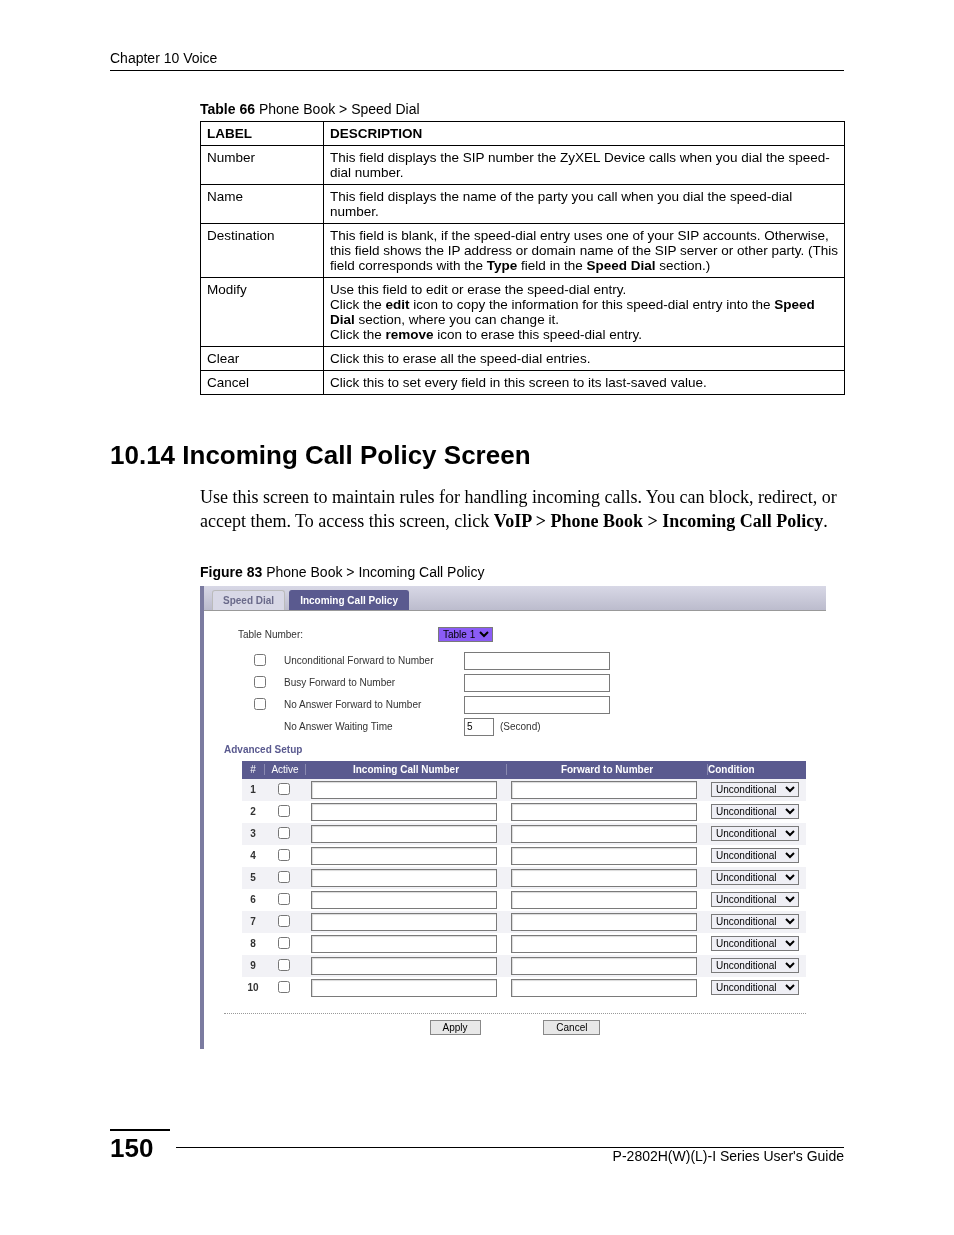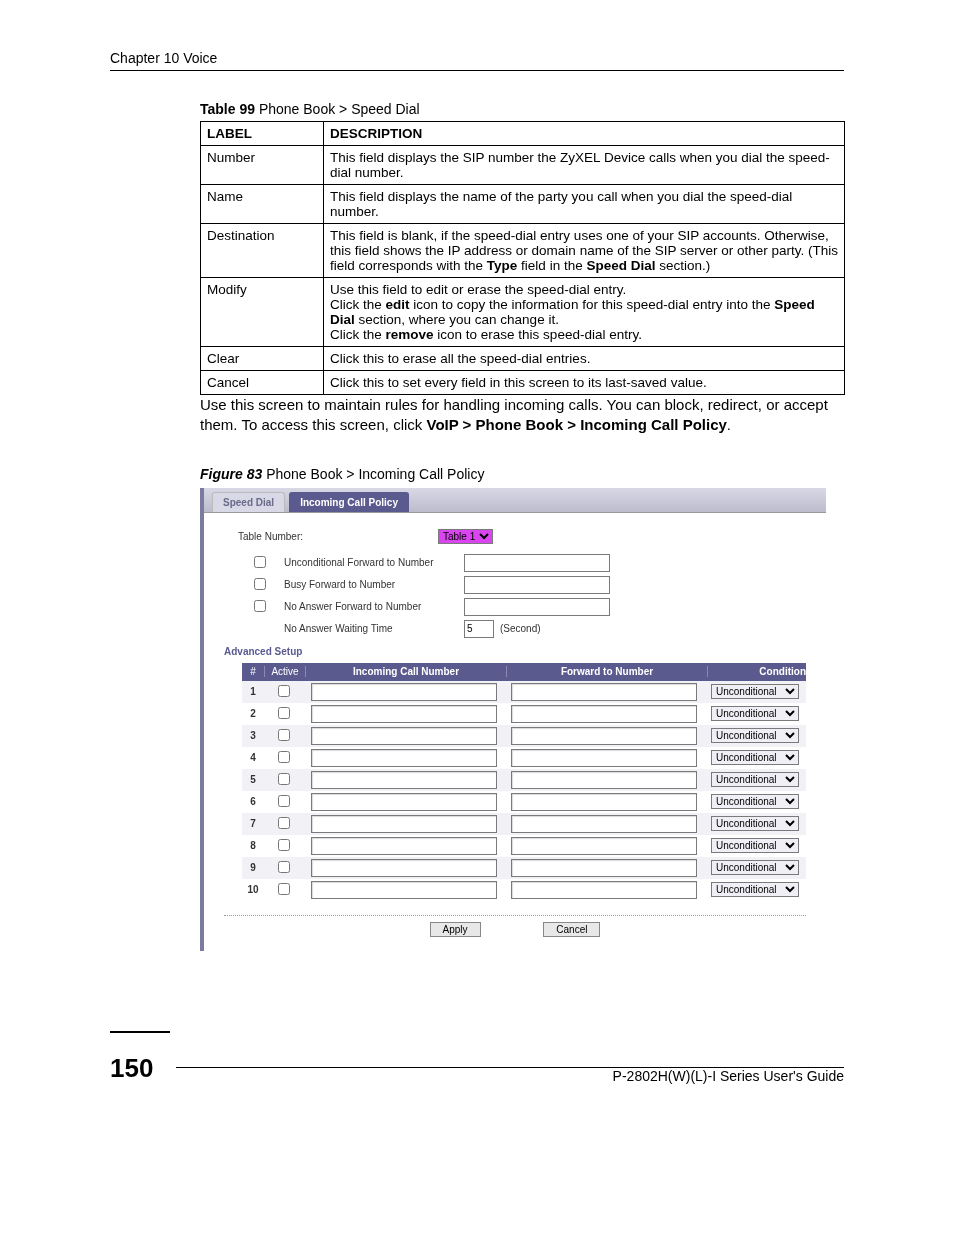--- a/index.html
+++ b/index.html
@@ -41,32 +41,32 @@
     font-weight: bold;
     background: #fff;
   }
   table.spec th:first-child { width: 110px; }
   .section-title {
     font-size: 26px;
     font-weight: bold;
     margin: 45px 0 14px 0;
   }
   .section-body {
-    font-family: Liberation Sans, sans-serif;
-    font-size: 15px;
+    font-family: Liberation Serif, serif;
+    font-size: 18px;
     margin-left: 90px;
     line-height: 1.35;
     margin-bottom: 30px;
   }
   .figure-caption {
     font-size: 14px;
     margin-left: 90px;
     margin-bottom: 6px;
   }
-  .figure-caption b { font-weight: bold; font-style: italic; }
+  .figure-caption b { font-weight: bold; }
   
   .shot-wrap {
     margin-left: 90px;
     width: 622px;
     border-left: 4px solid #7b7ba0;
     background: #fff;
   }
   .tabbar {
     height: 24px;
     background: linear-gradient(#d8d8e6, #bcbccd);
@@ -107,21 +107,21 @@
     font-size: 10px;
     height: 14px;
     border: 1px solid #7a7a7a;
     background: #fff;
   }
   .txt-wide { width: 140px; }
   .txt-small { width: 24px; }
   .select-small {
     font-size: 10px;
     border: 1px solid #7a7a7a;
-    background: #d946ef;
+    background: #8b5cf6;
   }
   .section-sub {
     color: #5a5a8f;
     font-weight: bold;
     font-size: 10px;
     margin: 8px 0 6px 0;
   }
   
   .adv-head {
     display: flex;
@@ -129,21 +129,21 @@
     color: #fff;
     font-size: 10px;
     height: 18px;
     align-items: center;
     margin-left: 18px;
   }
   .col-n { width: 22px; text-align: center; border-right: 1px solid #8a8ab0; }
   .col-a { width: 40px; text-align: center; border-right: 1px solid #8a8ab0; }
   .col-in { width: 200px; text-align: center; border-right: 1px solid #8a8ab0; font-weight: bold; }
   .col-fw { width: 200px; text-align: center; border-right: 1px solid #8a8ab0; font-weight: bold; }
-  .col-co { flex: 1; text-align: right; font-weight: bold; }
+  .col-co { flex: 1; text-align: left; font-weight: bold; }
   .adv-row {
     display: flex;
     align-items: center;
     height: 22px;
     font-size: 10px;
     margin-left: 18px;
   }
   .adv-row.odd { background: #f2f2f6; }
   .adv-row .c-n { width: 22px; text-align: center; font-weight: bold; }
   .adv-row .c-a { width: 40px; text-align: center; }
@@ -182,42 +182,42 @@
   .footer {
     margin-top: 80px;
     display: flex;
     align-items: flex-end;
     justify-content: space-between;
   }
   .page-num {
     font-size: 26px;
     font-weight: bold;
     border-top: 2px solid #000;
-    padding-top: 20px;
+    padding-top: 2px;
     width: 60px;
     text-align: left;
   }
   .guide-name {
     font-size: 14px;
     border-top: 1px solid #000;
     padding-top: 0;
     flex: 1;
     text-align: right;
     margin-left: 6px;
   }
 </style>
 </head>
 <body>
 
 <div class="page">
   <div class="chapter-header">Chapter 10 Voice</div>
   <hr class="hr-thin">
 
   <div class="table-caption">
-    <b>Table 99</b><span>   Phone Book &gt; Speed Dial</span>
+    <b>Table 66</b><span>   Phone Book &gt; Speed Dial</span>
   </div>
 
   <table class="spec">
     <tbody>
         <tr>
       <th>LABEL</th>
       <th>DESCRIPTION</th>
     </tr>
     <tr>
       <td>Number</td>
@@ -239,20 +239,21 @@
       <td>Clear</td>
       <td>Click this to erase all the speed-dial entries.</td>
     </tr>
     <tr>
       <td>Cancel</td>
       <td>Click this to set every field in this screen to its last-saved value.</td>
     </tr>
   </tbody>
     </table>
 
+  <div class="section-title">10.14  Incoming Call Policy Screen</div>
   <div class="section-body">Use this screen to maintain rules for handling incoming calls. You can block, redirect, or accept them. To access this screen, click <b>VoIP &gt; Phone Book &gt; Incoming Call Policy</b>.</div>
 
   <div class="figure-caption">
     <b>Figure 83</b><span>   Phone Book &gt; Incoming Call Policy</span>
   </div>
 
   <div class="shot-wrap">
     <div class="tabbar">
       <div class="tab">Speed Dial</div>
       <div class="tab active">Incoming Call Policy</div>

